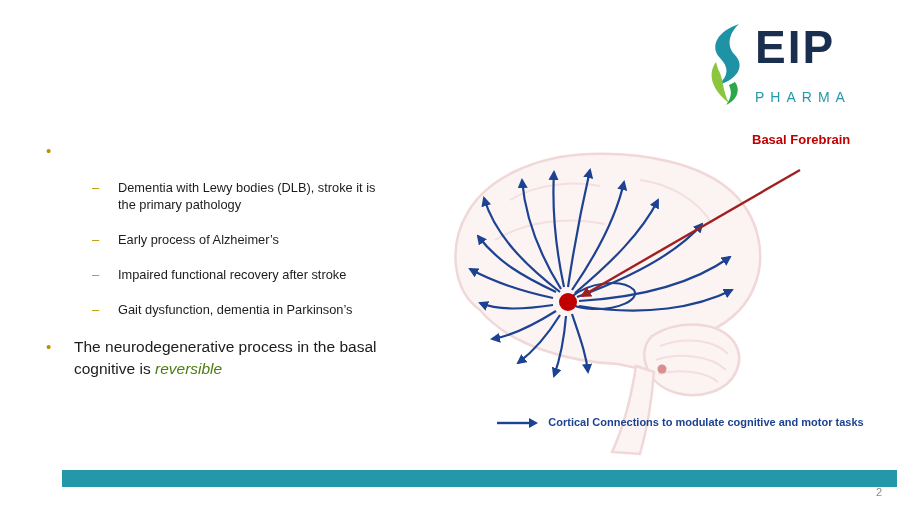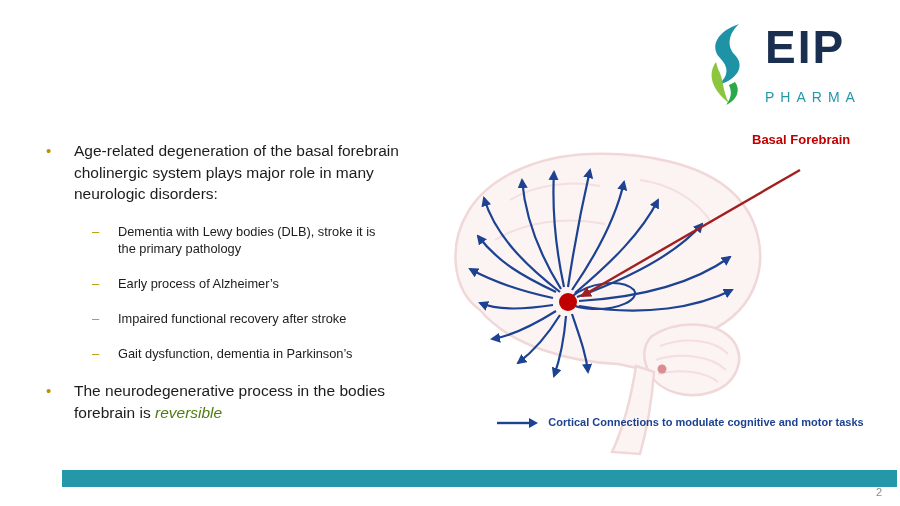--- a/index.html
+++ b/index.html
@@ -7,21 +7,21 @@
   .slide {
     position:relative; width:900px; height:506px; background:#ffffff;
     overflow:hidden; margin:0 auto; font-family:"Liberation Sans", sans-serif;
   }
   .title {
     position:absolute; left:40px; top:26px; width:620px;
     font-size:27px; font-weight:400; line-height:1.25; color:#2497A9;
     letter-spacing:0.2px;
   }
   
-  .logo { position:absolute; left:703px; top:22px; display:flex; align-items:flex-start; gap:16px; }
+  .logo { position:absolute; left:703px; top:22px; display:flex; align-items:flex-start; gap:6px; }
   .logo-text { display:flex; flex-direction:column; align-items:flex-start; }
   .logo-eip { font-size:46px; font-weight:bold; color:#1A2E4F; letter-spacing:2px; line-height:1.1; }
   .logo-pharma { font-size:14px; color:#2497A9; letter-spacing:6px; margin-top:16px; }
   
   .content { position:absolute; left:40px; top:140px; width:380px; }
   .bullet { display:flex; align-items:flex-start; }
   .bullet .marker { width:34px; flex:0 0 34px; color:#BF9000; font-size:15px; line-height:1.4; padding-left:6px; }
   .bullet.main .btext { font-size:15.5px; color:#1c1c1c; line-height:1.4; width:330px; }
   .sub-list { margin:18px 0 0 52px; }
   .bullet.sub { margin-bottom:17px; }
@@ -56,21 +56,20 @@
     <div class="logo-text">
       <div class="logo-eip">EIP</div>
       <div class="logo-pharma">PHARMA</div>
     </div>
   </div>
 
   <div class="content">
 
     <div class="bullet main">
       <span class="marker">•</span>
-      <span class="btext">Age-related degeneration of the basal forebrain cholinergic system plays major role in many neurologic disorders:</span>
     </div>
 
     <div class="sub-list">
       <div class="bullet sub">
         <span class="marker">–</span>
         <span class="btext">Dementia with Lewy bodies (DLB), stroke it is the primary pathology</span>
       </div>
       <div class="bullet sub">
         <span class="marker">–</span>
         <span class="btext">Early process of Alzheimer’s</span>
@@ -80,21 +79,21 @@
         <span class="btext">Impaired functional recovery after stroke</span>
       </div>
       <div class="bullet sub">
         <span class="marker">–</span>
         <span class="btext">Gait dysfunction, dementia in Parkinson’s</span>
       </div>
     </div>
 
     <div class="bullet main second">
       <span class="marker">•</span>
-      <span class="btext"><span>The neurodegenerative process in the bodies forebrain is </span><em class="emph">reversible</em></span>
+      <span class="btext"><span>The neurodegenerative process in the basal cognitive is </span><em class="emph">reversible</em></span>
     </div>
 
   </div>
 
   <svg class="brain-svg" width="470" height="330" viewBox="0 0 470 330">
     <defs>
       <marker id="ah" viewBox="0 0 10 10" refX="8" refY="5" markerWidth="4.6" markerHeight="4.6" orient="auto-start-reverse">
         <path d="M0,0 L10,5 L0,10 z" fill="#1C4291"></path>
       </marker>
       <marker id="ahr" viewBox="0 0 10 10" refX="8" refY="5" markerWidth="4.6" markerHeight="4.6" orient="auto-start-reverse">

